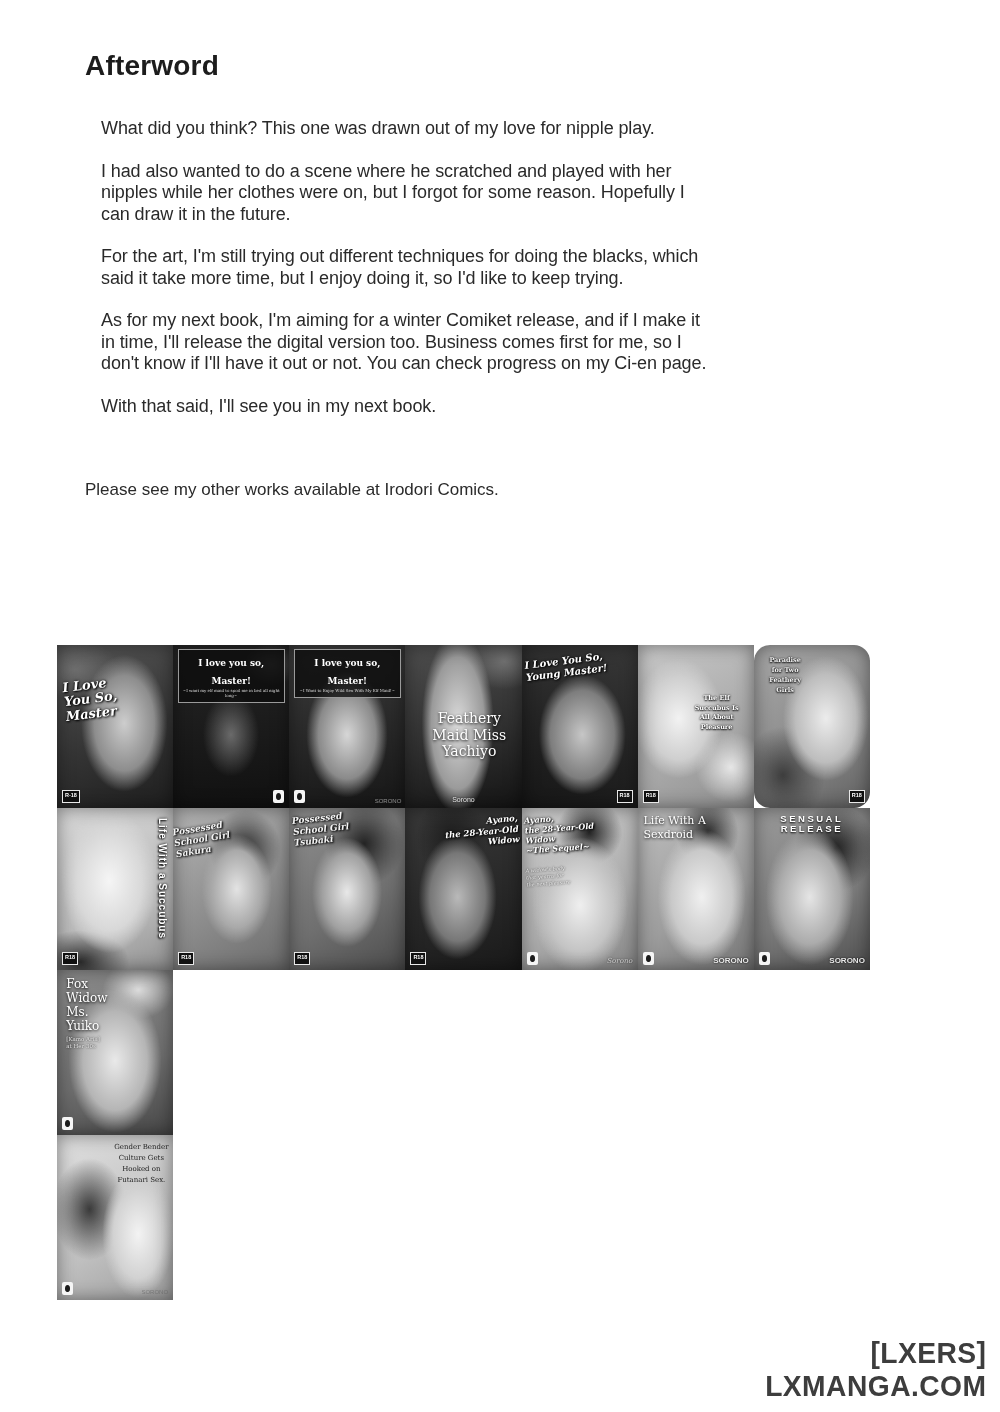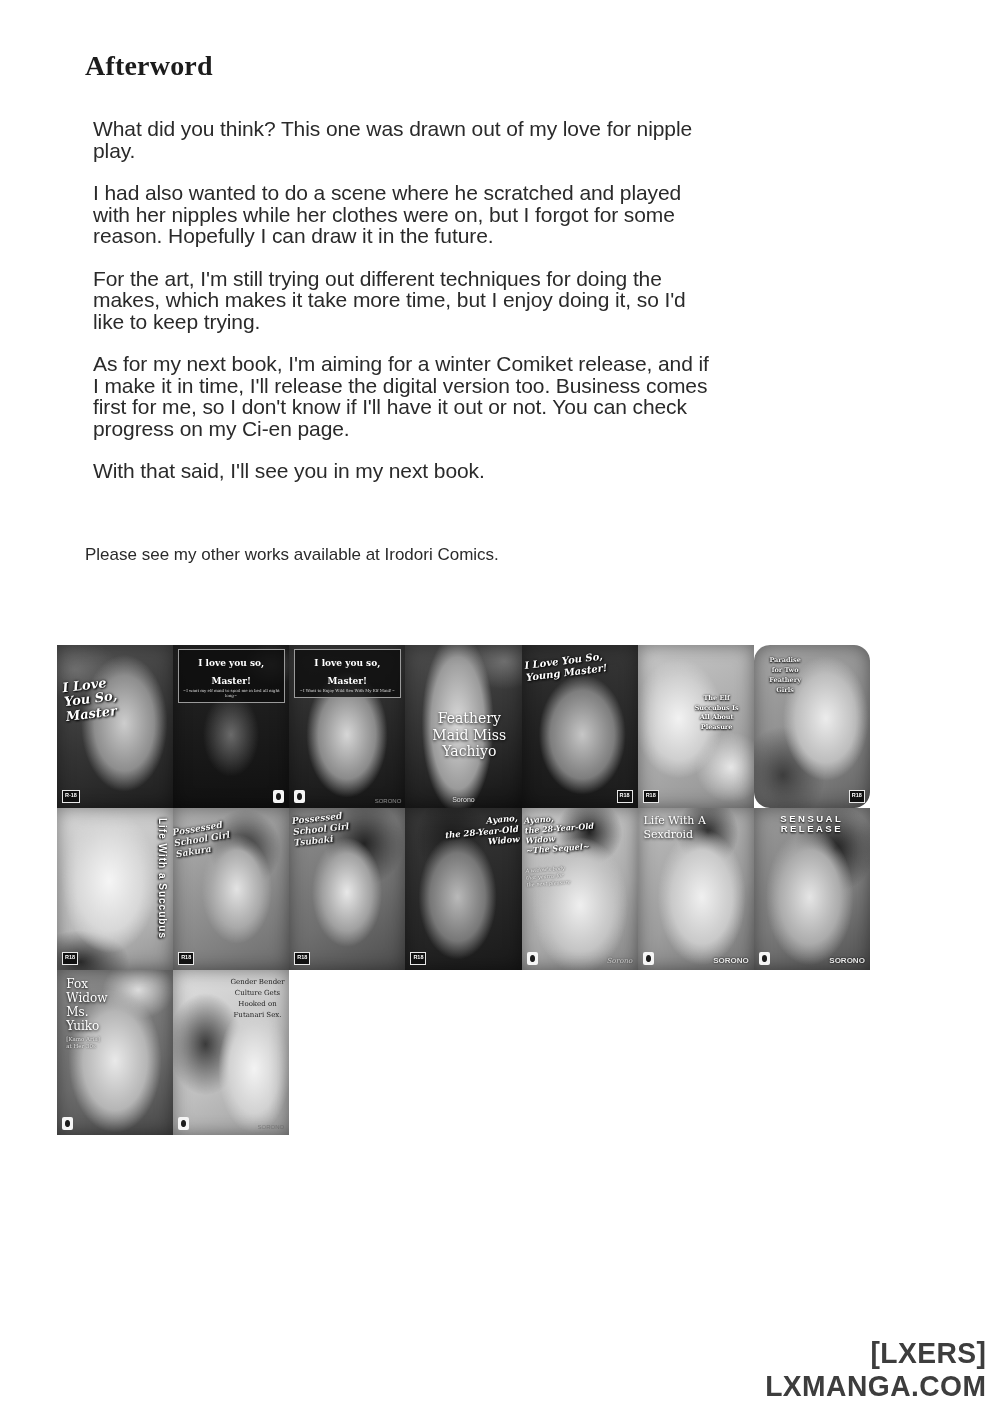--- a/index.html
+++ b/index.html
@@ -5,35 +5,34 @@
   html,body{margin:0;padding:0;}
   body{
     width:1000px;height:1412px;position:relative;background:#ffffff;
     font-family:"Liberation Sans", sans-serif;color:#242424;overflow:hidden;
   }
   
   .text-col{position:absolute;left:85px;top:0;width:632px;}
   h1.afterword{
     margin:0;padding-top:50px;font-size:28px;font-weight:600;color:#1c1c1c;
     letter-spacing:.2px;
-    font-family:Liberation Serif, serif;
   }
   .body-copy{margin-top:36px;}
   .body-copy p{
-    margin:0 0 21px 8px;font-size:21px;line-height:21.5px;color:#2a2a2a;
+    margin:0 0 21px 16px;font-size:18px;line-height:21.5px;color:#2a2a2a;
     letter-spacing:-.1px;
   }
   .sig p{margin:0;font-size:17px;line-height:21.5px;color:#2a2a2a;}
   .promo{margin-top:62px;font-size:17px;line-height:21.5px;color:#2a2a2a;}
   
   .covers{position:absolute;left:57px;top:645px;width:813px;}
   .cov-row{display:flex;}
   .cov-row.r1{height:163px;}
   .cov-row.r2{height:162px;}
-  .cov-row.r3{height:165px;}
+  .cov-row.r3{height:165px;flex-direction:column;}
   .cover{
     width:116.14px;height:100%;position:relative;overflow:hidden;flex:0 0 auto;
     box-shadow:inset 0 0 18px rgba(0,0,0,.45);
   }
   
   .c1{background:radial-gradient(60px 95px at 58% 48%,#cdcdcd 0%,#8d8d8d 50%,rgba(0,0,0,0) 72%),radial-gradient(70px 45px at 15% 15%,#6e6e6e 0%,rgba(0,0,0,0) 65%),linear-gradient(160deg,#565656,#353535 55%,#1e1e1e);}
   .c2{background:radial-gradient(40px 60px at 50% 55%,#6a6a6a 0%,rgba(0,0,0,0) 70%),radial-gradient(40px 30px at 85% 12%,#4a4a4a 0%,rgba(0,0,0,0) 70%),linear-gradient(175deg,#262626,#171717 70%,#101010);}
   .c3{background:radial-gradient(55px 85px at 50% 55%,#d6d6d6 0%,#8a8a8a 52%,rgba(0,0,0,0) 74%),linear-gradient(170deg,#3c3c3c,#262626 60%,#161616);}
   .c4{background:radial-gradient(48px 120px at 45% 48%,#dadada 0%,#9a9a9a 55%,rgba(0,0,0,0) 75%),radial-gradient(60px 40px at 85% 10%,#707070 0%,rgba(0,0,0,0) 70%),linear-gradient(165deg,#4e4e4e,#303030 55%,#141414);}
   .c5{background:radial-gradient(58px 80px at 52% 55%,#c6c6c6 0%,#7d7d7d 55%,rgba(0,0,0,0) 75%),linear-gradient(200deg,#383838,#222 60%,#161616);}
@@ -109,21 +108,21 @@
   .watermark .wline{font-size:30px;line-height:33px;letter-spacing:.5px;}
 </style>
 </head>
 <body>
 
 <div class="text-col">
   <h1 class="afterword">Afterword</h1>
   <div class="body-copy">
     <p>What did you think? This one was drawn out of my love for nipple play.</p>
     <p>I had also wanted to do a scene where he scratched and played with her nipples while her clothes were on, but I forgot for some reason. Hopefully I can draw it in the future.</p>
-    <p>For the art, I'm still trying out different techniques for doing the makes, which makes it take more time, but I enjoy doing it, so I'd like to keep trying.</p>
+    <p>For the art, I'm still trying out different techniques for doing the blacks, which said it take more time, but I enjoy doing it, so I'd like to keep trying.</p>
     <p>As for my next book, I'm aiming for a winter Comiket release, and if I make it in time, I'll release the digital version too. Business comes first for me, so I don't know if I'll have it out or not. You can check progress on my Ci-en page.</p>
     <p>With that said, I'll see you in my next book.</p>
   </div>
   <div class="promo">Please see my other works available at Irodori Comics.</div>
 </div>
 
 <div class="covers">
   <div class="cov-row r1">
     <div class="cover c1">
       <div class="cv-title t1">I Love

